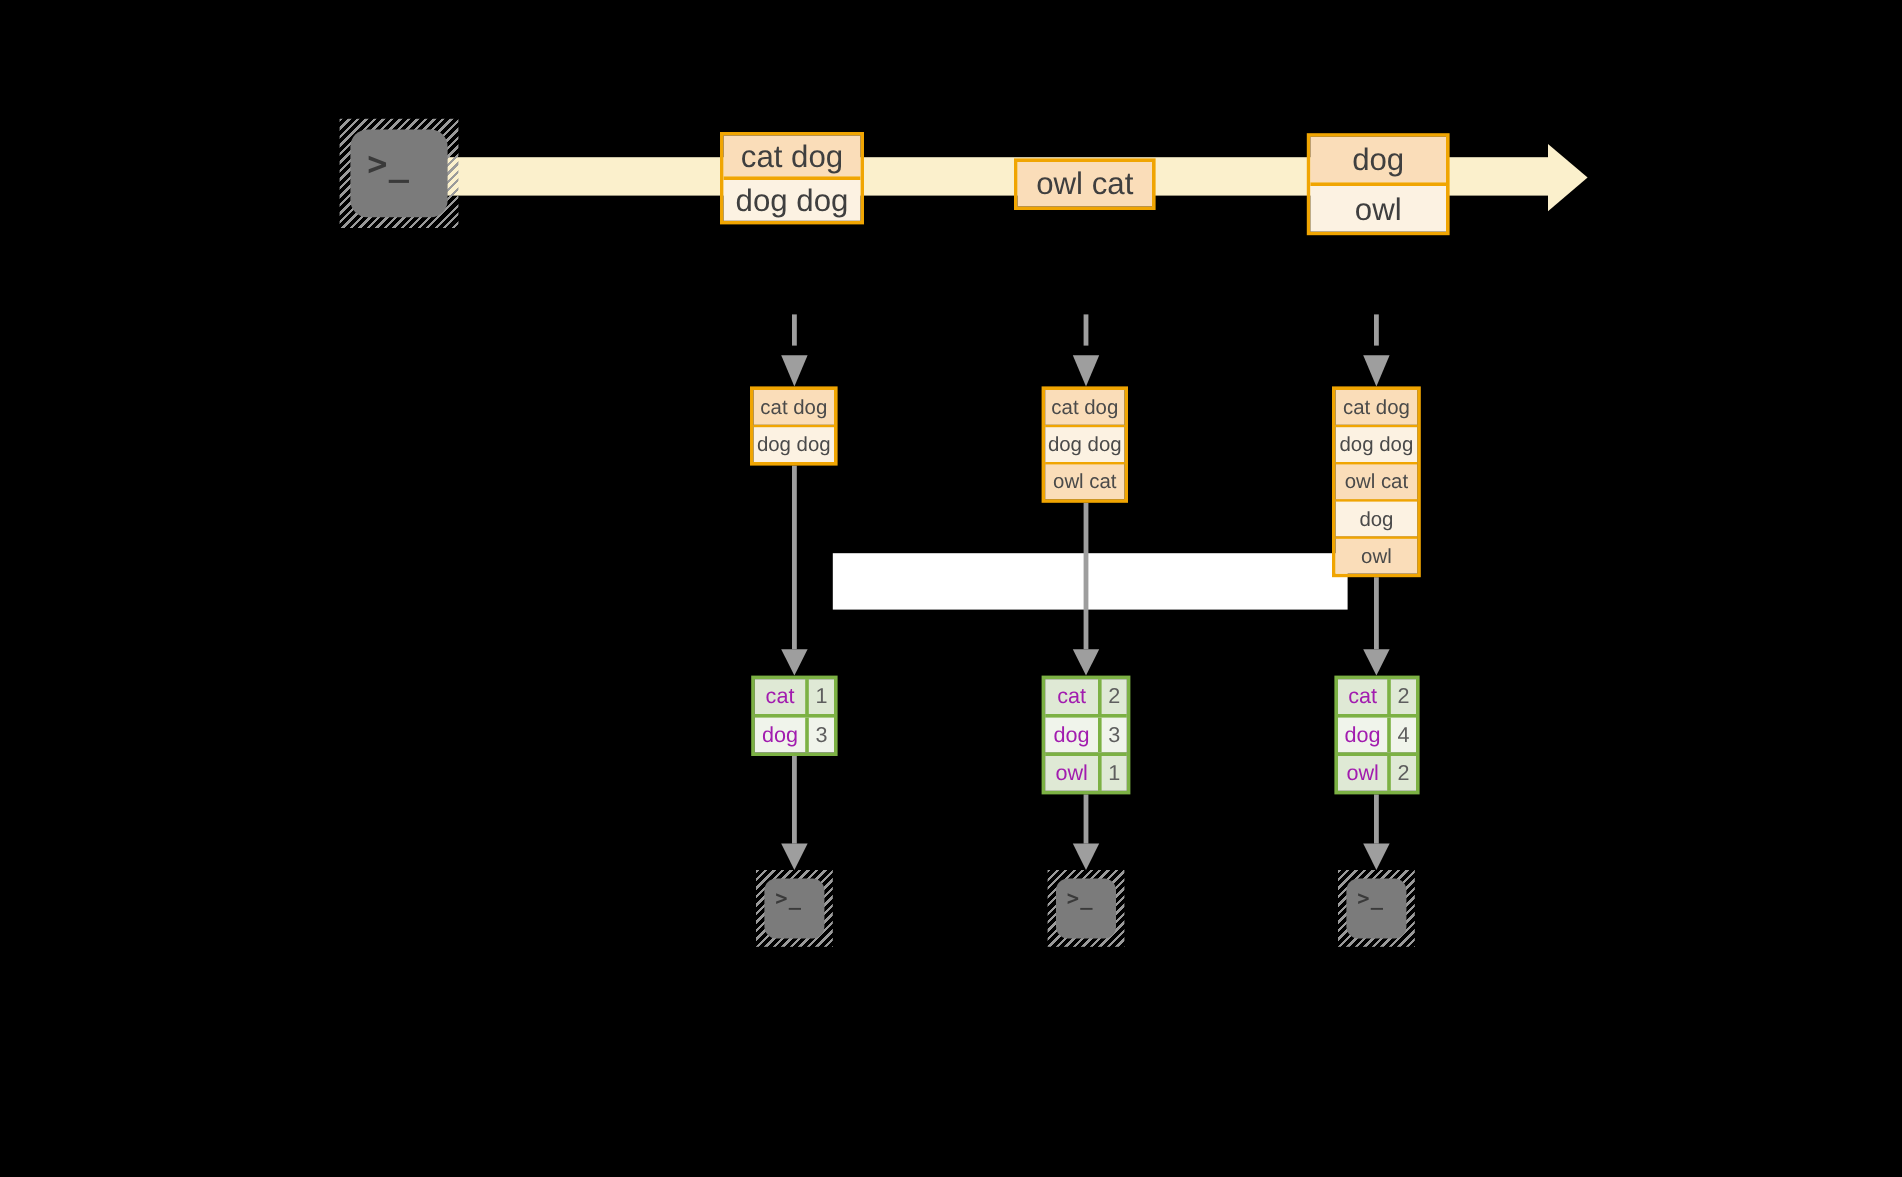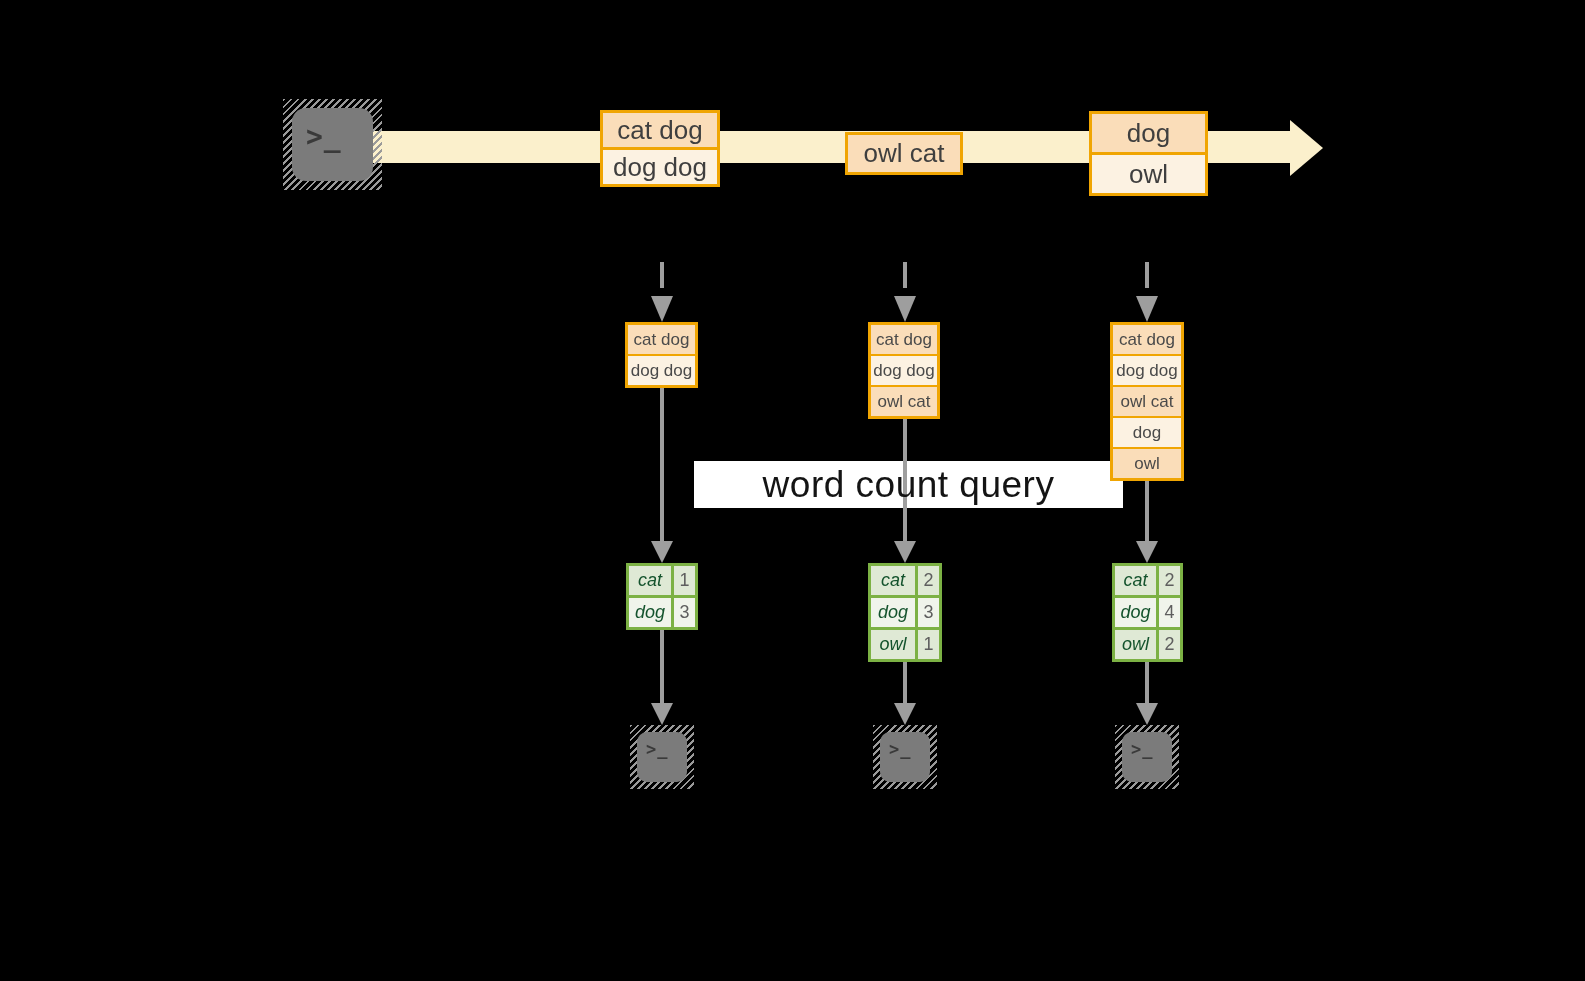--- a/index.html
+++ b/index.html
@@ -37,21 +37,21 @@
 
   
   .query-bg{position:absolute;left:694px;top:461px;width:429px;height:47px;background:#FFFFFF;z-index:1;}
   .query-label{position:absolute;left:694px;top:461px;width:429px;height:47px;display:flex;align-items:center;
                justify-content:center;font-size:37px;font-weight:300;color:#141414;letter-spacing:0.5px;z-index:3;}
 
   
   .ctable{position:absolute;border:3px solid #7CB144;display:flex;flex-direction:column;z-index:4;}
   .t-row{display:flex;height:29px;}
   .t-row + .t-row{border-top:3px solid #7CB144;}
-  .t-word{flex:1;display:flex;align-items:center;justify-content:center;font-size:18px;color:#14532d;font-style:italic;}
+  .t-word{flex:1;display:flex;align-items:center;justify-content:center;font-size:18px;color:#a21caf;}
   .t-count{width:21px;border-left:3px solid #7CB144;display:flex;align-items:center;justify-content:center;
            font-size:18px;color:#5E5E5E;}
   .g-dark{background:#DFE9D5;}
   .g-light{background:#F0F4EB;}
 
   
   .terminal{position:absolute;z-index:4;
             background:repeating-linear-gradient(135deg,#9A9A9A 0 2px,transparent 2px 5px);}
   .term-core{position:absolute;background:#7B7B7B;display:flex;}
   .term-big{left:283px;top:99px;width:99px;height:91px;}
@@ -89,21 +89,20 @@
   </div>
 
   <div class="dash" style="left:660px;top:262px;"></div>
   <div class="head-down" style="left:651px;top:296px;"></div>
   <div class="dash" style="left:903px;top:262px;"></div>
   <div class="head-down" style="left:894px;top:296px;"></div>
   <div class="dash" style="left:1145px;top:262px;"></div>
   <div class="head-down" style="left:1136px;top:296px;"></div>
 
   <div class="query-bg"></div>
-  <div class="query-label">word count query</div>
 
   <div class="stack" style="left:625px;top:322px;width:67px;">
     <div class="stack-cell fill-dark">cat dog</div>
     <div class="stack-cell fill-light">dog dog</div>
   </div>
   <div class="flow" style="left:660px;top:388px;height:153px;"></div>
   <div class="head-down head-sm" style="left:651px;top:541px;"></div>
   <div class="ctable" style="left:626px;top:563px;width:66px;">
     <div class="t-row g-dark">
       <div class="t-word">cat</div>

